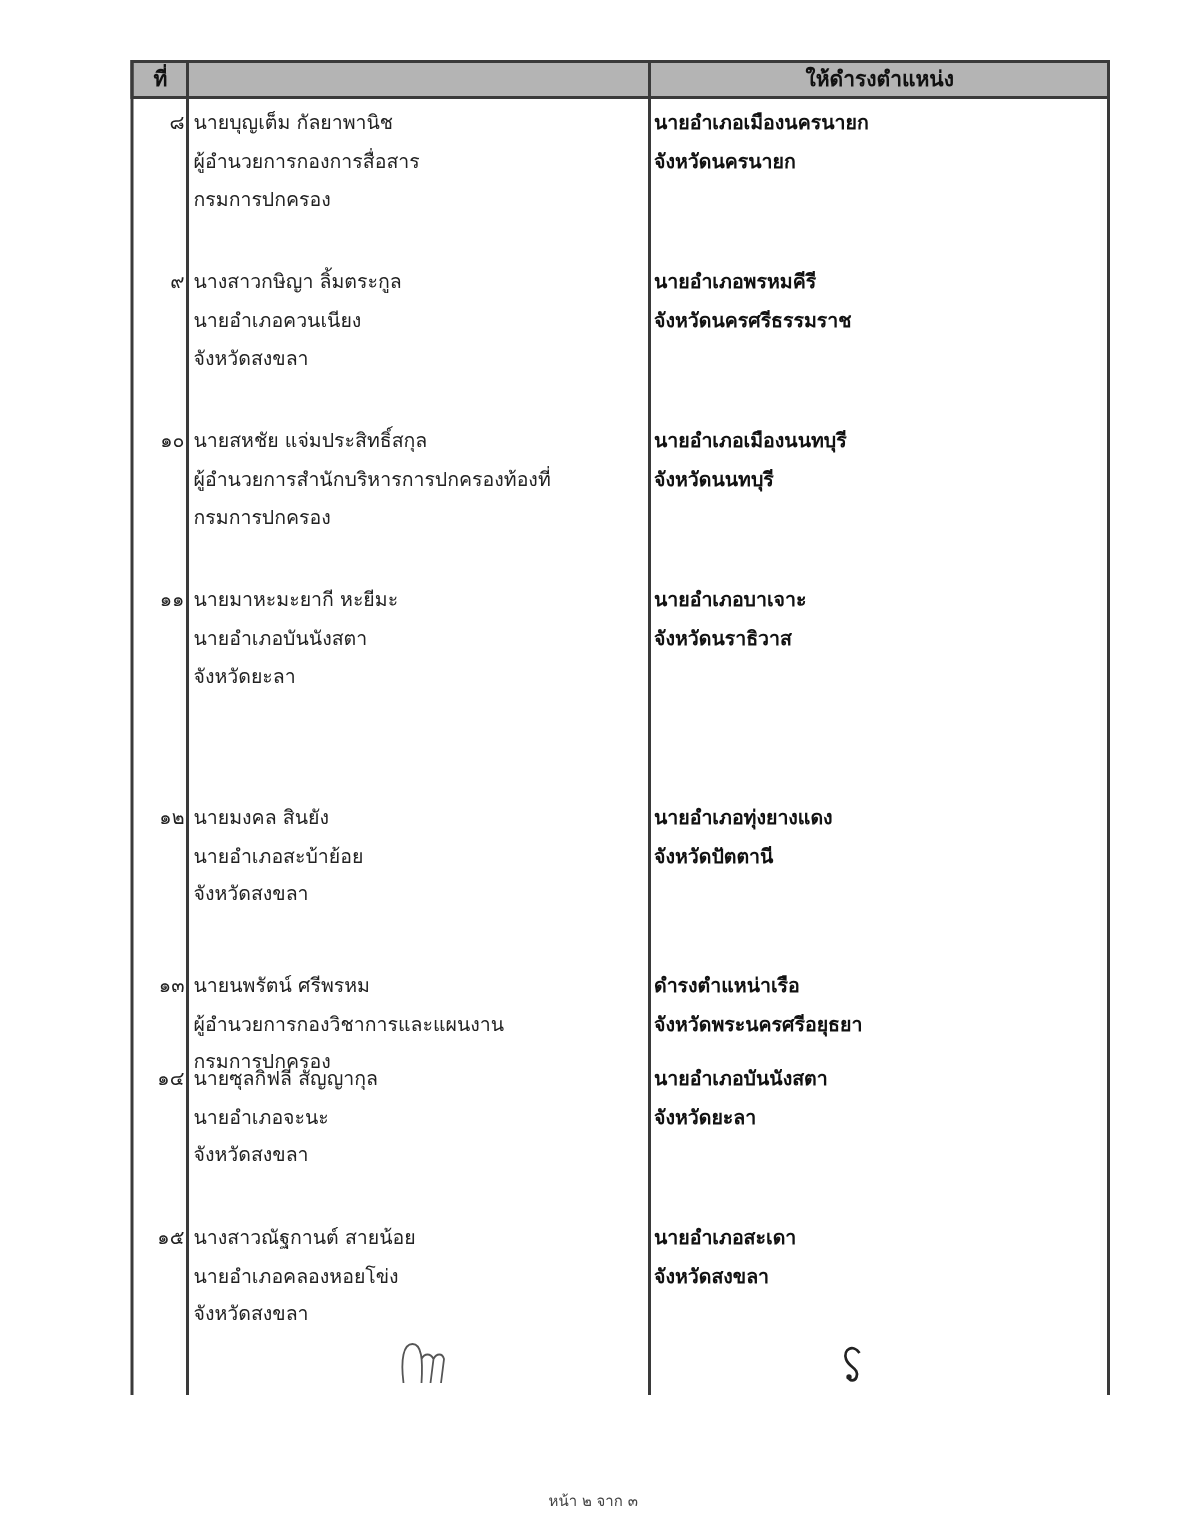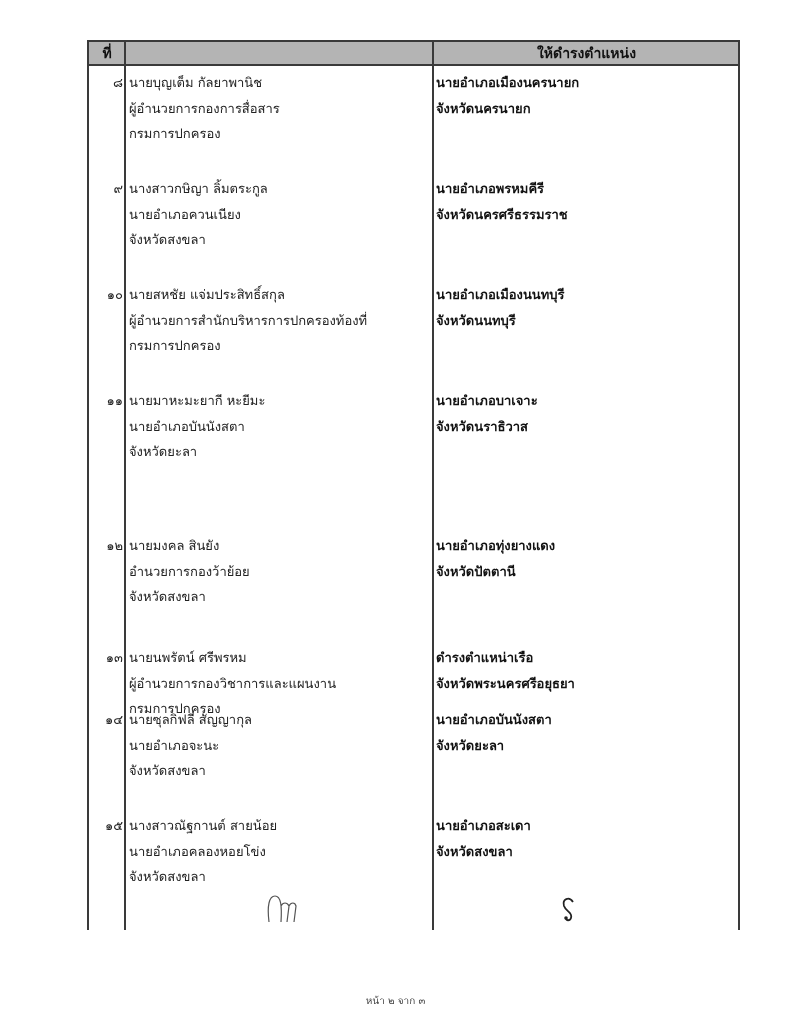--- a/index.html
+++ b/index.html
@@ -82,21 +82,21 @@
     <div class="new">
       <span class="line">นายอำเภอบาเจาะ</span>
       <span class="line">จังหวัดนราธิวาส</span>
     </div>
   </div>
 
   <div class="row" style="top:461px;margin-top:32px;">
     <div class="num">๑๒</div>
     <div class="old">
       <span class="line">นายมงคล สินยัง</span>
-      <span class="line">อำนวยการกองว้าย้อย</span>
+      <span class="line">นายอำเภอสะบ้าย้อย</span>
       <span class="line">จังหวัดสงขลา</span>
     </div>
     <div class="new">
       <span class="line">นายอำเภอทุ่งยางแดง</span>
       <span class="line">จังหวัดปัตตานี</span>
     </div>
   </div>
 
   <div class="row" style="top:561px;margin-top:44px;">
     <div class="num">๑๓</div>

